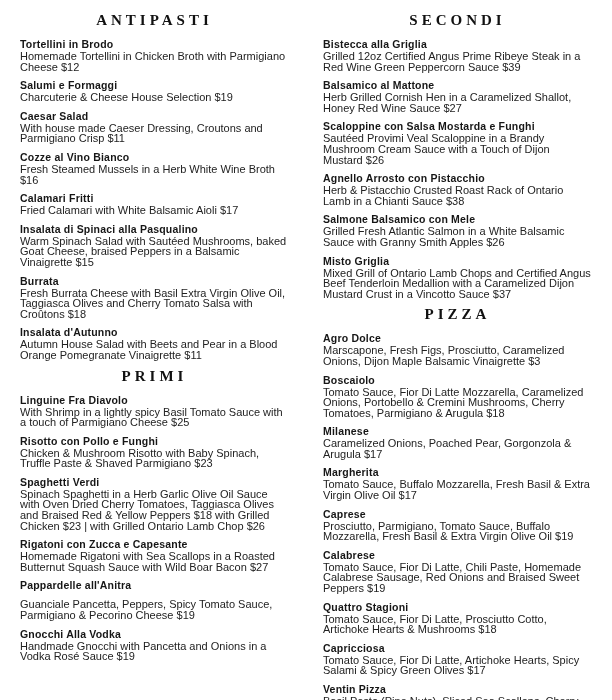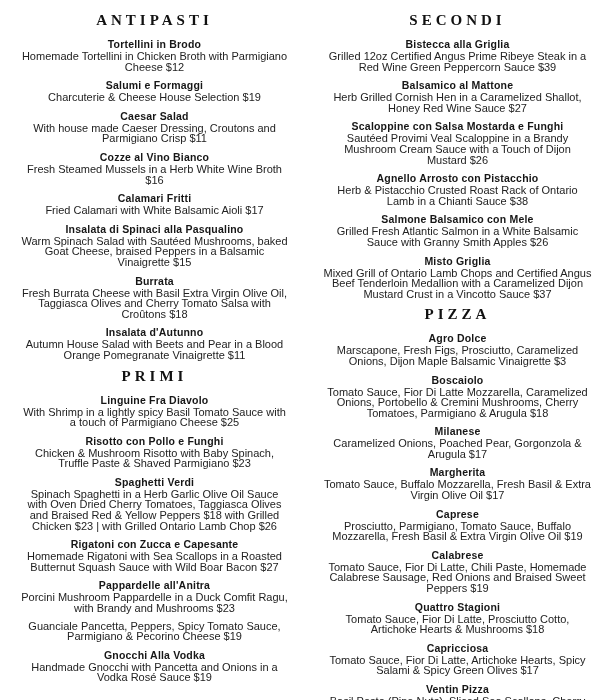--- a/index.html
+++ b/index.html
@@ -25,21 +25,20 @@
   .section-title {
     font-family: "Liberation Serif", serif;
     font-size: 15px;
     font-weight: 700;
     letter-spacing: 4px;
     text-align: center;
     margin: 2px 0 9px 0;
     color: #111111;
   }
   .menu-item {
-    text-align: center;
     margin-bottom: 7px;
     padding: 0 4px;
   }
   .item-name {
     font-size: 10.5px;
     font-weight: 700;
     line-height: 13px;
     letter-spacing: 0.2px;
     color: #161616;
   }
@@ -118,21 +117,20 @@
     <div class="item-description">Spinach Spaghetti in a Herb Garlic Olive Oil Sauce with Oven Dried Cherry Tomatoes, Taggiasca Olives and Braised Red &amp; Yellow Peppers $18 with Grilled Chicken $23 | with Grilled Ontario Lamb Chop $26</div>
   </div>
 
   <div class="menu-item">
     <div class="item-name">Rigatoni con Zucca e Capesante</div>
     <div class="item-description">Homemade Rigatoni with Sea Scallops in a Roasted Butternut Squash Sauce with Wild Boar Bacon $27</div>
   </div>
 
   <div class="menu-item">
     <div class="item-name">Pappardelle all'Anitra</div>
-    <div class="item-description">Porcini Mushroom Pappardelle in a Duck Comfit Ragu, with Brandy and Mushrooms $23</div>
   </div>
 
   <div class="menu-item">
     <div class="item-description">Guanciale Pancetta, Peppers, Spicy Tomato Sauce, Parmigiano &amp; Pecorino Cheese $19</div>
   </div>
 
   <div class="menu-item">
     <div class="item-name">Gnocchi Alla Vodka</div>
     <div class="item-description">Handmade Gnocchi with Pancetta and Onions in a Vodka Rosé Sauce $19</div>
   </div>

